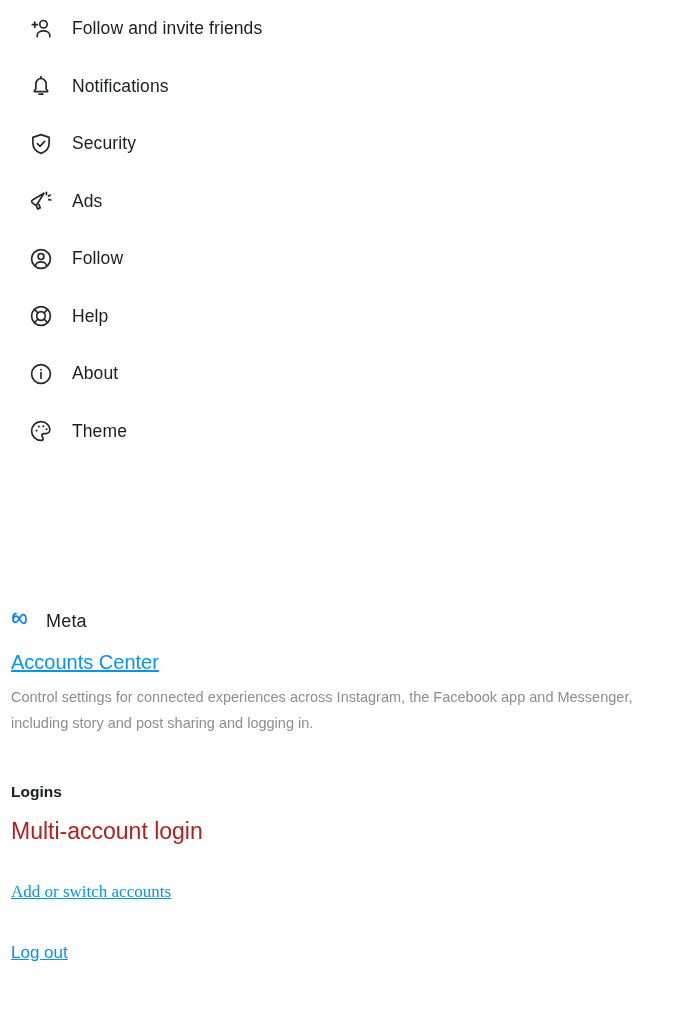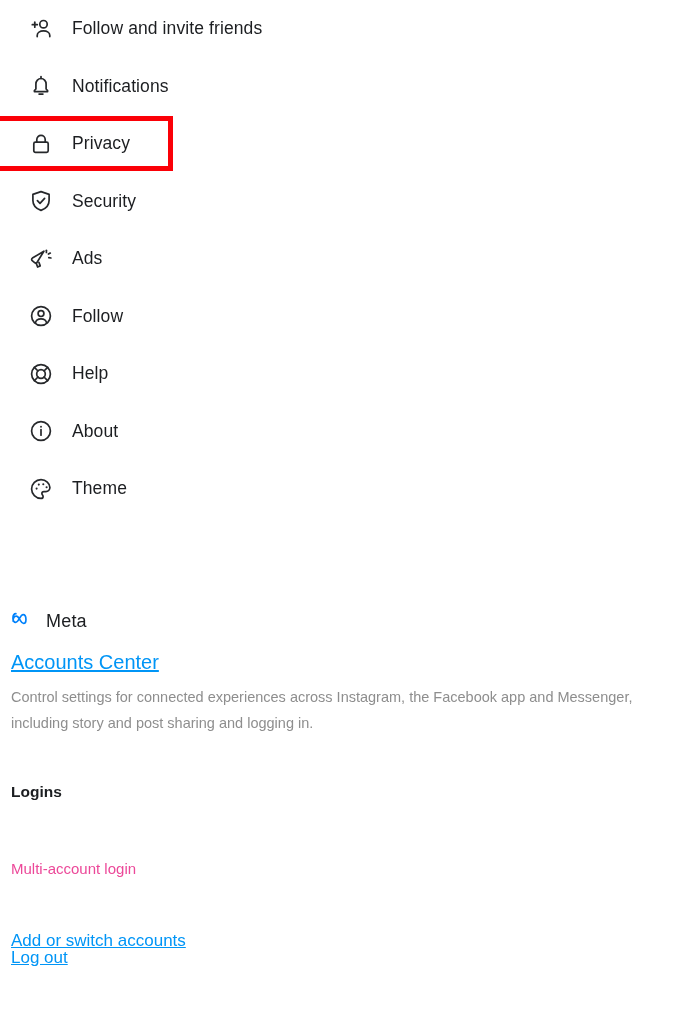--- a/index.html
+++ b/index.html
@@ -110,34 +110,34 @@
     top: 784px;
     width: 660px;
   }
   .logins-heading {
     font-size: 15.5px;
     font-weight: bold;
     color: #1c1e21;
     line-height: 1;
   }
   .multi-account {
-    margin-top: 61px;
-    font-size: 15px;
-    color: #ec4899;
+    margin-top: 20px;
+    font-size: 23px;
+    color: #b91c1c;
     line-height: 1;
   }
   .login-link {
     display: block;
     font-size: 17px;
     color: #0095f6;
     line-height: 1;
     cursor: pointer;
   }
-  .login-link.add-switch { margin-top: 56px; }
-  .login-link.log-out    { }
+  .login-link.add-switch { margin-top: 40px; font-family: Liberation Serif, serif; }
+  .login-link.log-out    { margin-top: 44px; }
 </style>
 </head>
 <body>
 
 <div class="menu">
 
   <div class="menu-row">
     <span class="icon">
       <svg width="26" height="26" viewBox="0 0 26 26" fill="none" stroke="#26282b" stroke-width="1.7" stroke-linecap="round" stroke-linejoin="round">
         <circle cx="15.5" cy="8.2" r="3.7"></circle>
@@ -153,29 +153,20 @@
     <span class="icon">
       <svg width="26" height="26" viewBox="0 0 26 26" fill="none" stroke="#26282b" stroke-width="1.7" stroke-linecap="round" stroke-linejoin="round">
         <path d="M6.4 18.6h13.2v-1.1l-1.5-1.5V11c0-3-2.3-5.5-5.1-5.5S7.9 8 7.9 11v5l-1.5 1.5z"></path>
         <path d="M11.1 21.1h3.8"></path>
         <path d="M13 5.5V3.6"></path>
       </svg>
     </span>
     <span class="label">Notifications</span>
   </div>
 
-  <div class="menu-row highlighted">
-    <span class="icon">
-      <svg width="26" height="26" viewBox="0 0 26 26" fill="none" stroke="#26282b" stroke-width="1.7" stroke-linecap="round" stroke-linejoin="round">
-        <rect x="5.8" y="11.2" width="14.4" height="10.2" rx="1.6"></rect>
-        <path d="M8.8 11.2V8.6c0-2.3 1.9-4.2 4.2-4.2s4.2 1.9 4.2 4.2v2.6"></path>
-      </svg>
-    </span>
-    <span class="label">Privacy</span>
-  </div>
 
   <div class="menu-row">
     <span class="icon">
       <svg width="26" height="26" viewBox="0 0 26 26" fill="none" stroke="#26282b" stroke-width="1.7" stroke-linecap="round" stroke-linejoin="round">
         <path d="M13 3.6 4.9 6.4v6.1c0 4.5 3.3 8.2 8.1 9.9 4.8-1.7 8.1-5.4 8.1-9.9V6.4z"></path>
         <path d="m9.4 12.6 2.6 2.7 4.6-4.9"></path>
       </svg>
     </span>
     <span class="label">Security</span>
   </div>

